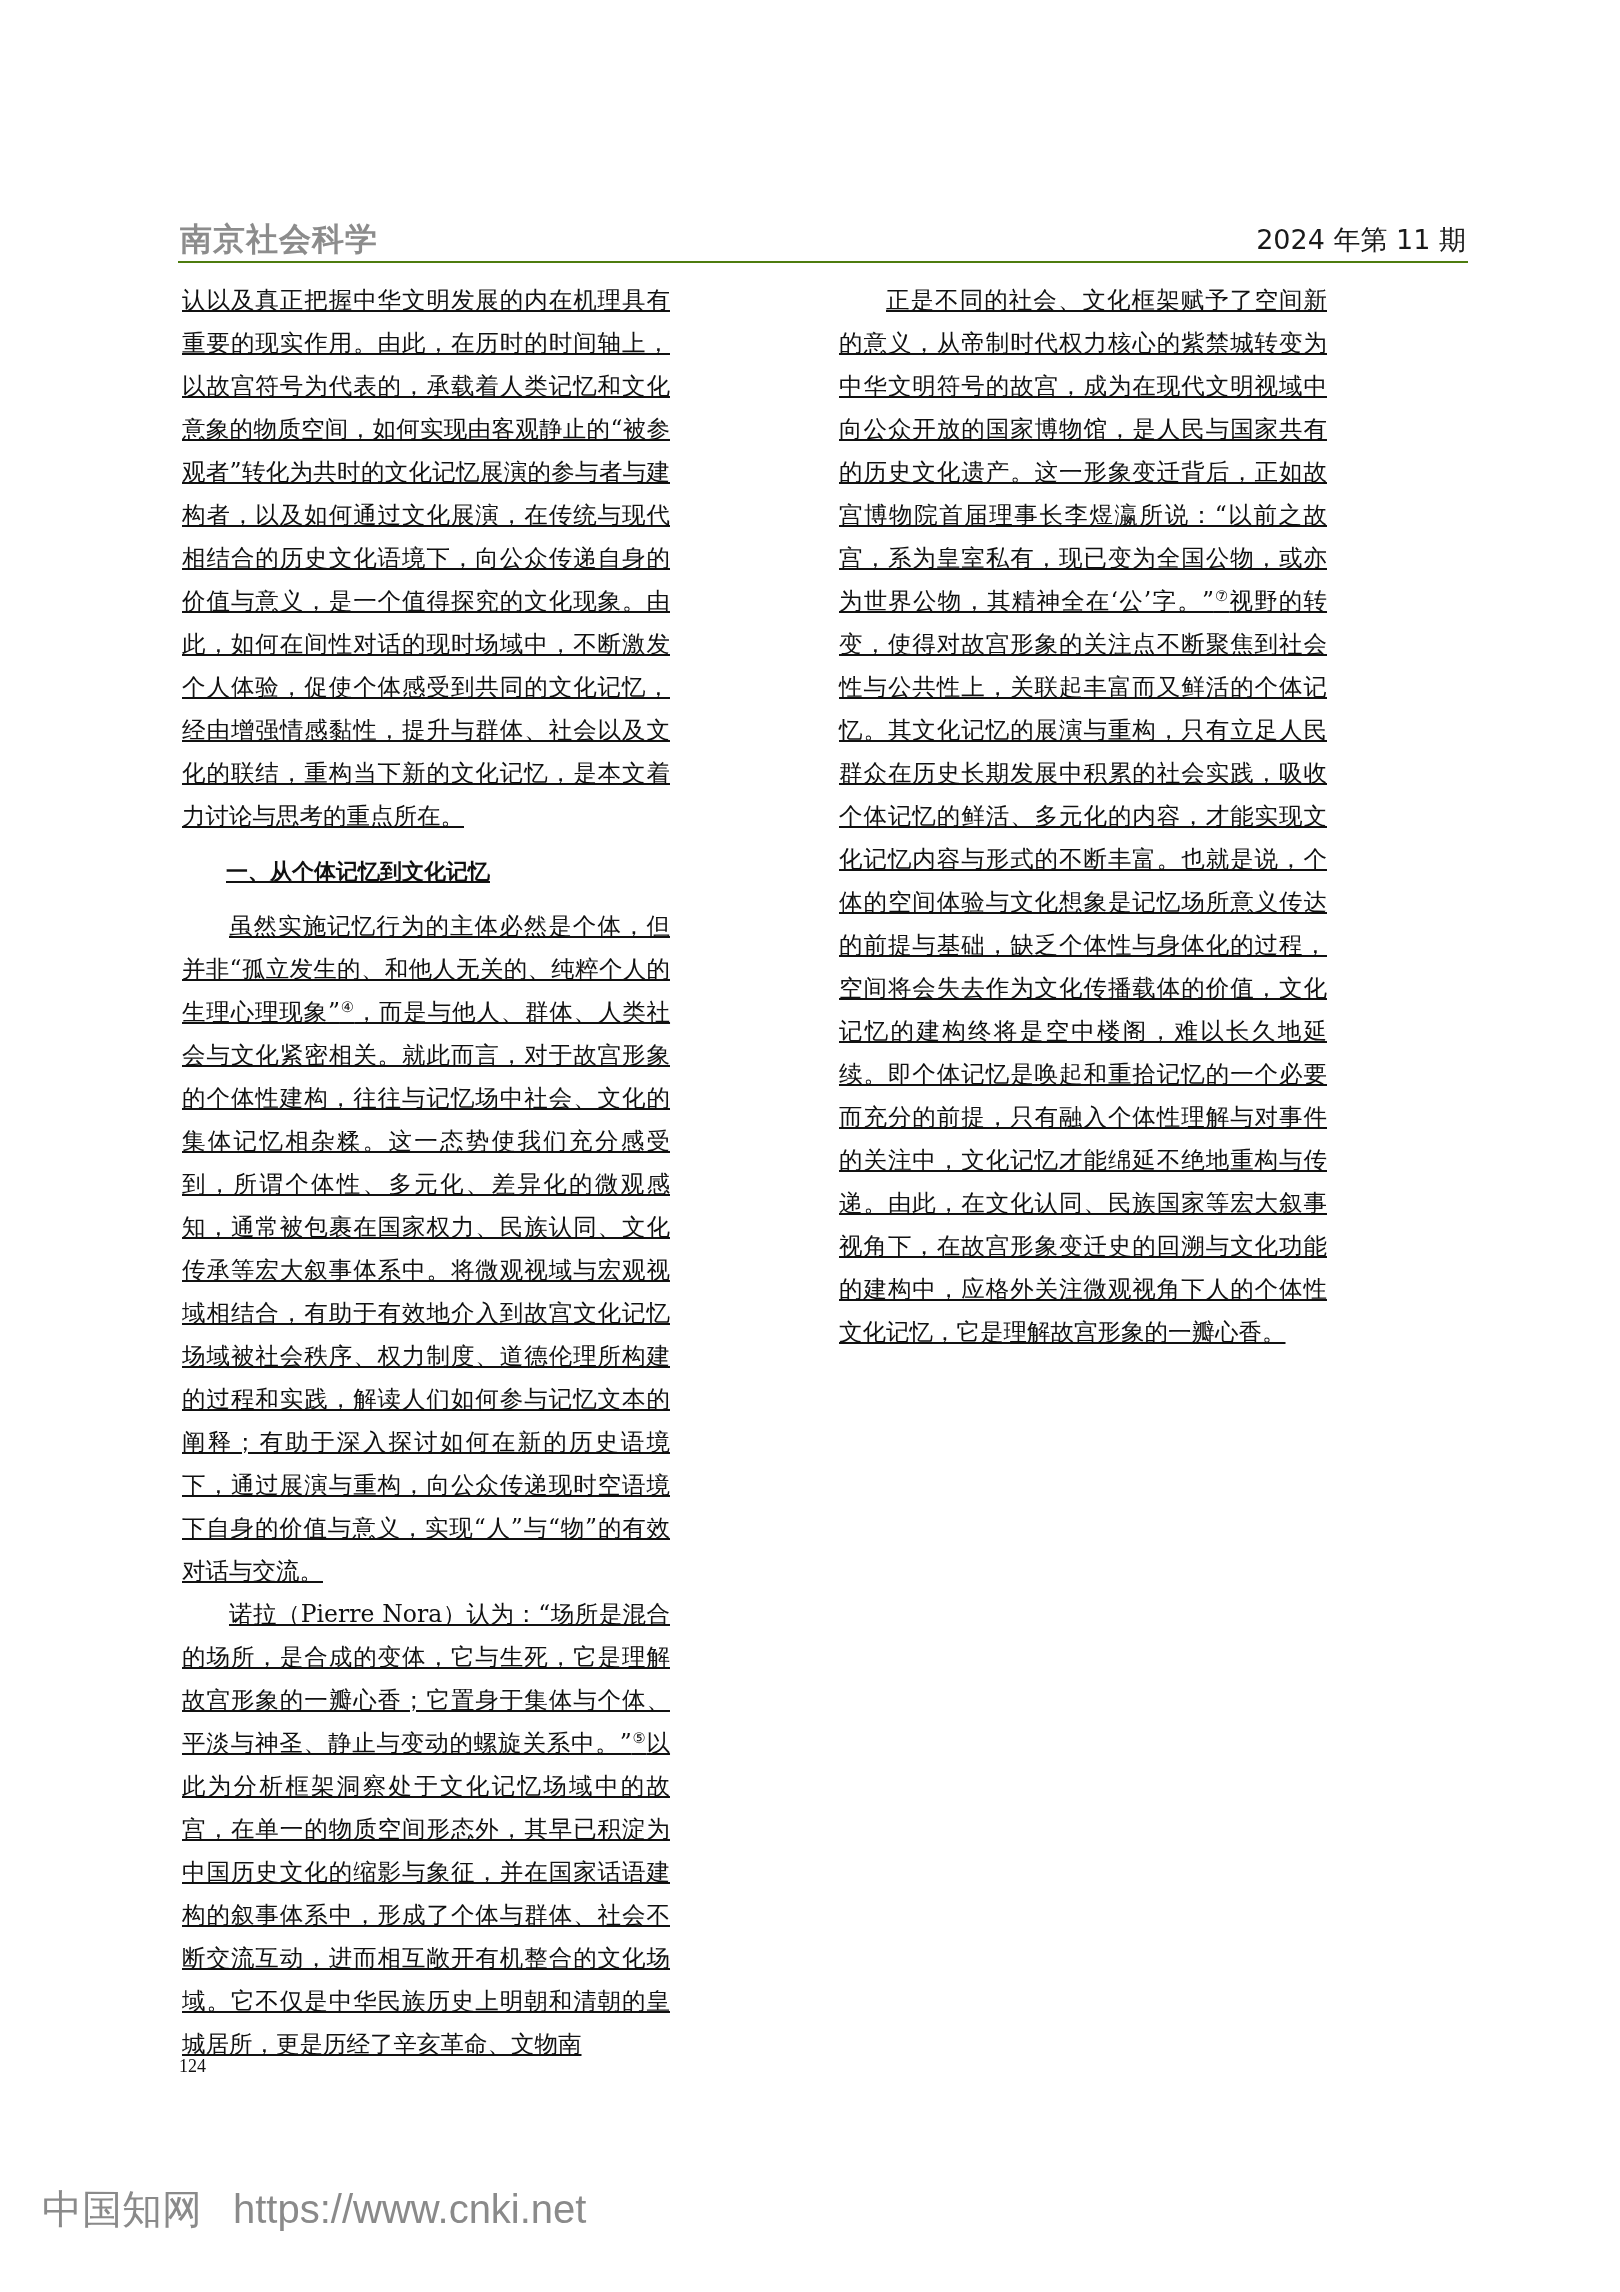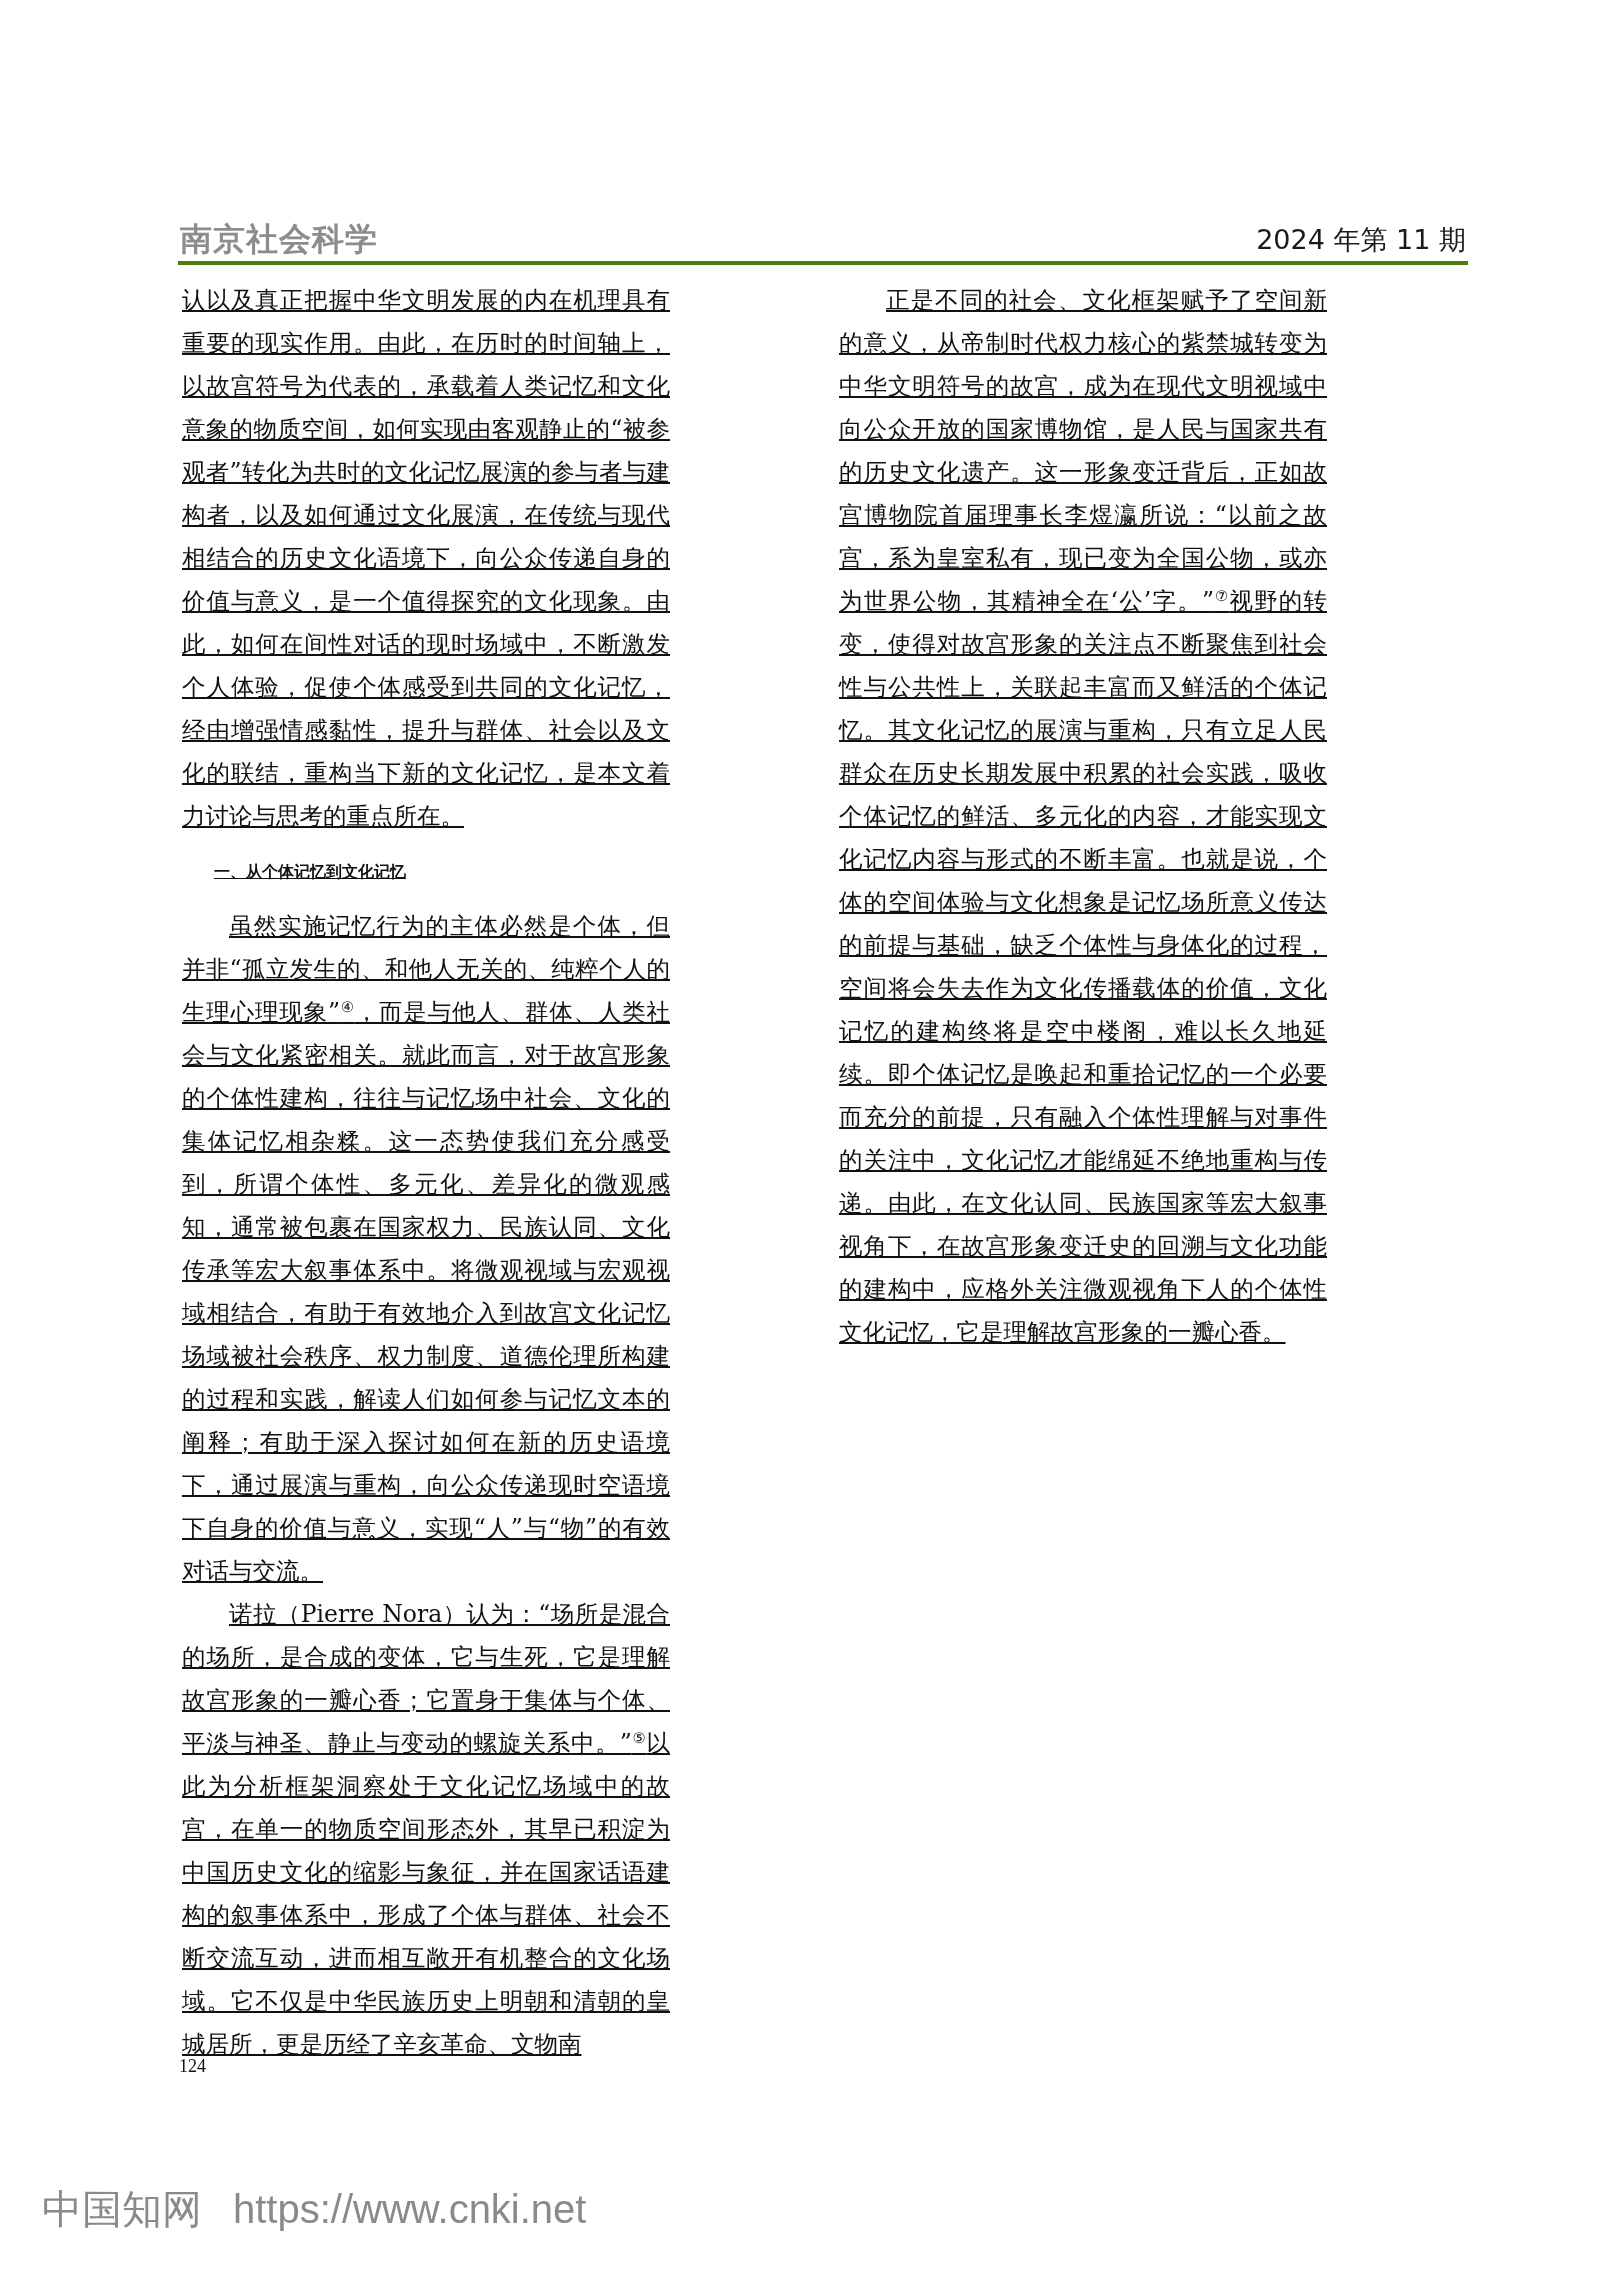--- a/index.html
+++ b/index.html
@@ -14,21 +14,21 @@
     overflow: hidden;
     font-family: "DejaVu Serif", "Liberation Serif", serif;
     color: #111111;
   }
   .page-header {
     position: absolute;
     left: 178px;
     top: 204px;
     width: 1290px;
     height: 57px;
-    border-bottom: 4px solid #4d7c0f;
+    border-bottom: 2px solid #4d7c0f;
   }
   .journal-title {
     position: absolute;
     left: 2px;
     bottom: 5.9px;
     font-family: "DejaVu Serif", "Liberation Serif", serif;
     font-weight: bold;
     font-size: 32px;
     letter-spacing: 1px;
     color: #8c8c8c;
@@ -57,21 +57,21 @@
   .column p {
     margin: 0;
     text-decoration: underline;
   }
   .para-indent { text-indent: 2em; }
   .section-heading {
     margin: 11.8px 0 11.8px 0 !important;
     padding-left: 2em;
     font-family: "DejaVu Sans", "Liberation Sans", sans-serif;
     font-weight: bold;
-    font-size: 16px;
+    font-size: 22px;
     line-height: 43px;
   }
   .sub-heading {
     padding-left: 2em;
   }
   .note-ref {
     font-size: 14.7px;
     vertical-align: 7.8px;
     line-height: 0;
   }

